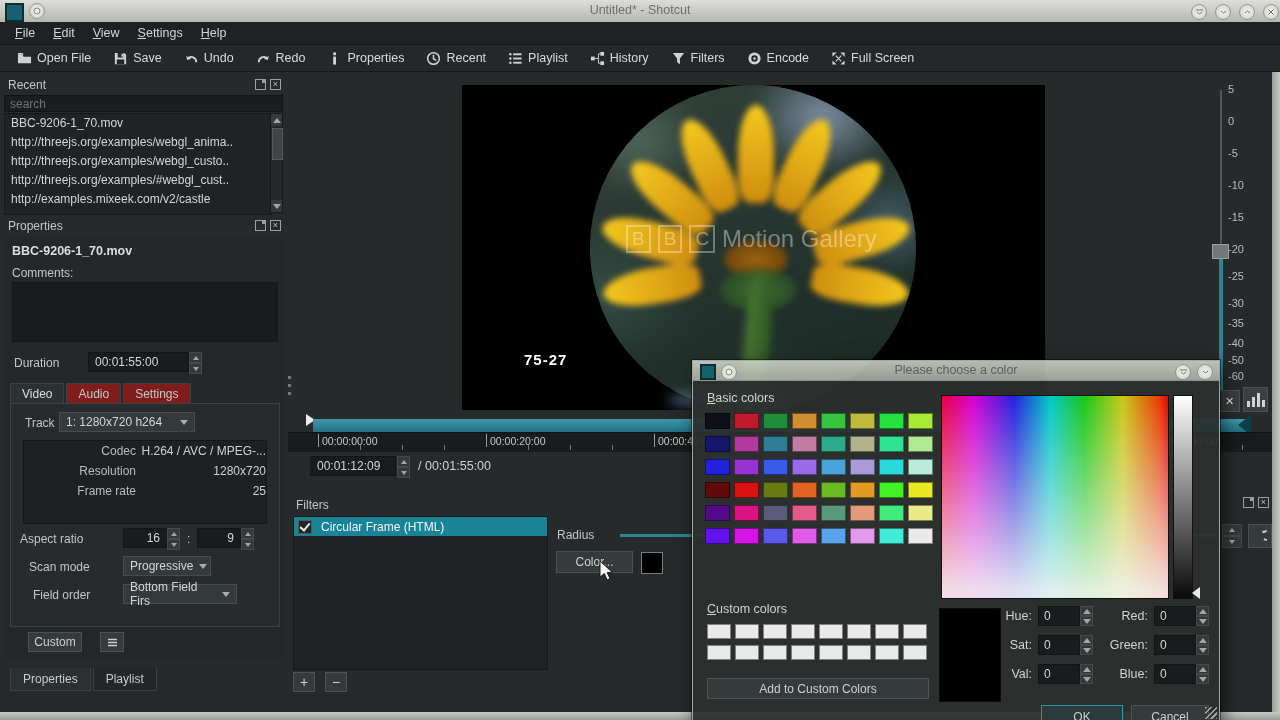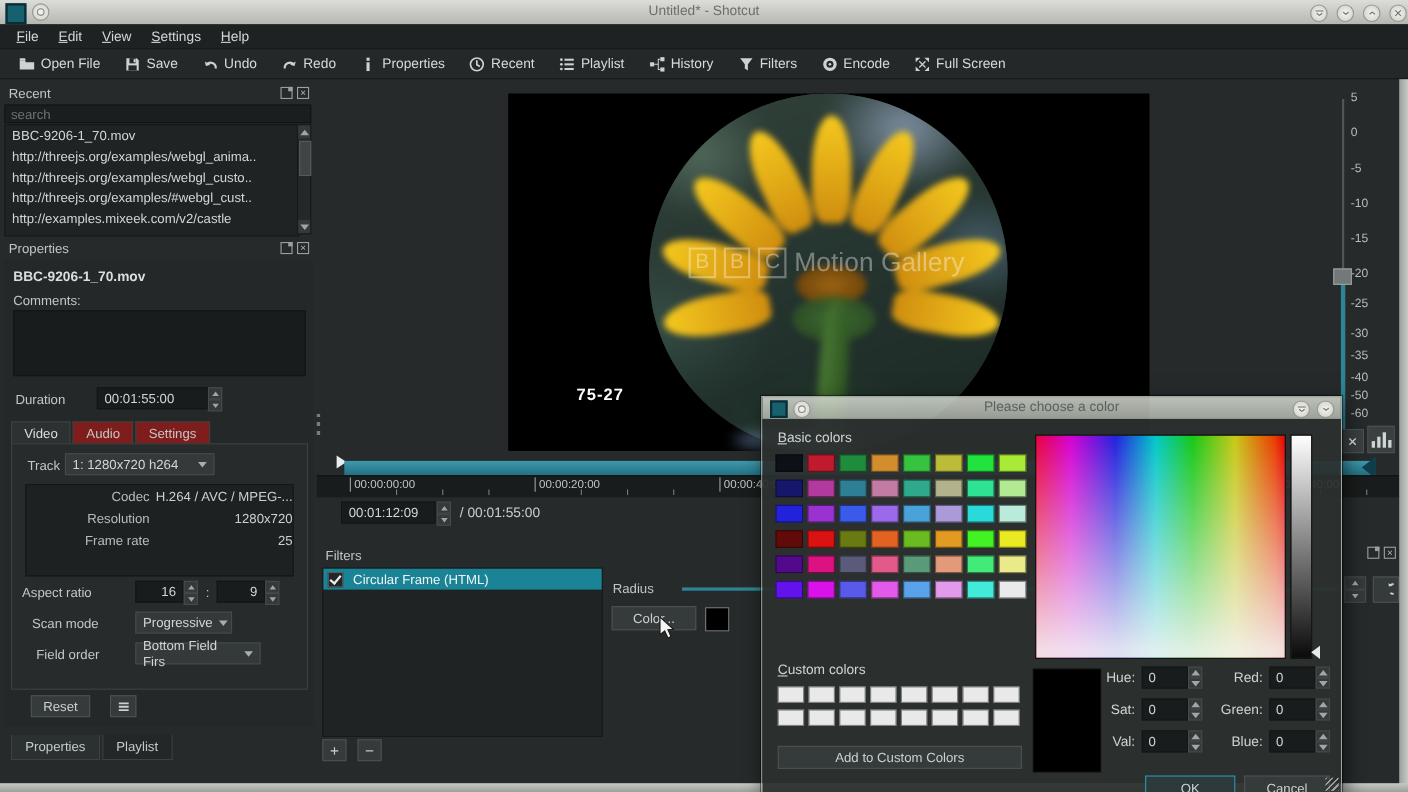--- a/index.html
+++ b/index.html
@@ -428,21 +428,21 @@
       <div class="dropdown" style="left:112px;top:152px;width:88px;height:20px;">
         <span>Progressive</span>
           <span class="dd-caret"></span>
       </div>
       <div class="flabel abs" style="left:22px;top:184px;">Field order</div>
       <div class="dropdown" style="left:112px;top:180px;width:114px;height:20px;">
         <span>Bottom Field Firs</span>
           <span class="dd-caret"></span>
       </div>
     </div>
-    <div class="btn" style="left:24px;top:396px;width:54px;height:20px;">Reset</div>
+    <div class="btn" style="left:24px;top:396px;width:54px;height:20px;">Custom</div>
     <div class="btn" style="left:96px;top:396px;width:24px;height:20px;">
       <svg width="11" height="9" viewBox="0 0 11 9">
           <path d="M1 1.5h9M1 4.5h9M1 7.5h9" stroke="#ccd0d0" stroke-width="1.6"></path>
         </svg>
     </div>
   </div>
   <div class="bottom-tabs" id="bottom-tabs" style="left:10px;top:668px;">
       <div class="btab">Properties</div>
       <div class="btab inactive">Playlist</div>
     </div>

